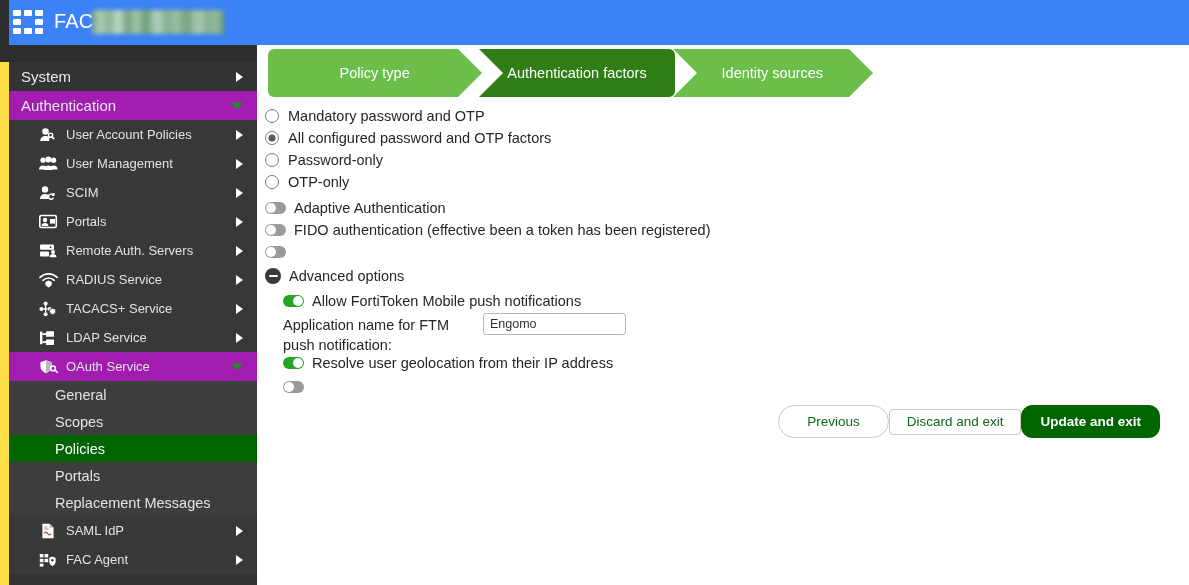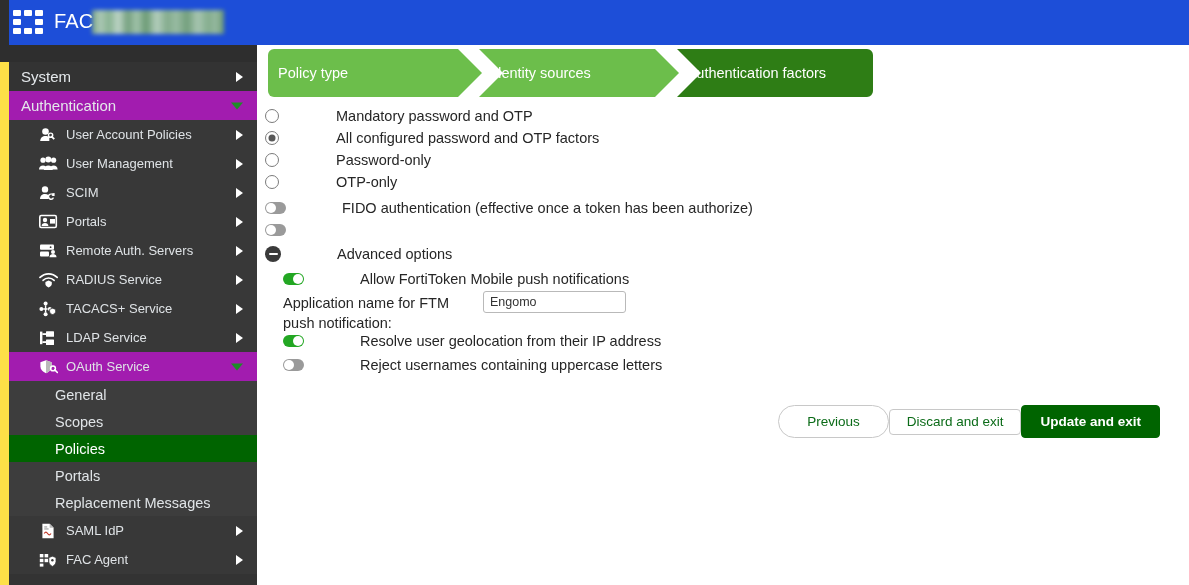--- a/index.html
+++ b/index.html
@@ -8,21 +8,21 @@
     width: 1189px; height: 585px;
     overflow: hidden;
     background: #ffffff;
     font-family: "Liberation Sans", sans-serif;
   }
   #app { position: relative; width: 1189px; height: 585px; background:#2e2e2e; }
 
   
   .topbar {
     position: absolute; left: 0; top: 0; width: 1189px; height: 45px;
-    background: #1d4ed8;
+    background: #3b82f6;
     display: flex; align-items: center;
   }
   .topbar-left {
     position:absolute; left:0; top:0; width:9px; height:45px; background:#2e2e2e;
   }
   .logo-grid {
     position: absolute; left: 13px; top: 10px;
     width: 30px; height: 24px;
     display: grid;
     grid-template-columns: repeat(3, 8px);
@@ -94,21 +94,21 @@
     width: 932px; height: 540px; background: #ffffff;
   }
 
   
   .wizard {
     position: absolute; left: 11px; top: 4px; height: 48px; width: 604px;
     display: flex;
   }
   .step {
     position: relative; height: 48px; display:flex; align-items:center;
-    color:#ffffff; font-size:14.5px;
+    justify-content:center; color:#ffffff; font-size:14.5px;
   }
   .step .shape { position:absolute; inset:0; }
   .step .lbl { position: relative; z-index:2; padding: 0 10px; }
   .step1 { width: 214px; }
   .step2 { width: 200px; margin-left: -2px; }
   .step3 { width: 196px; margin-left: -2px; }
 
   
   .btn-row {
     position: absolute; right: 29px; top: 360px;
@@ -122,28 +122,28 @@
   .btn-prev {
     height: 33px; padding: 0 28px; border: 1px solid #c8c8c8;
     border-radius: 17px; background: #ffffff; color: #0b6b18;
   }
   .btn-discard {
     height: 26px; padding: 0 17px; border: 1px solid #c8c8c8;
     border-radius: 4px; background: #ffffff; color: #0b6b18;
   }
   .btn-update {
     height: 33px; padding: 0 18px; border: 1px solid #006400;
-    border-radius: 4px; background: #006400; color: #ffffff; font-weight: bold;
+    border-radius: 11px; background: #006400; color: #ffffff; font-weight: bold;
   }
 
   
   .form { position: absolute; left: 0; top: 60px; width: 932px; }
   .opt-row {
     display: flex; align-items: center; height: 22px;
-    margin-left: 8px; font-size: 14.5px; color: #262626; gap: 48px;
+    margin-left: 8px; font-size: 14.5px; color: #262626;
   }
   .radio {
     width: 14px; height: 14px; border-radius: 50%;
     border: 1.4px solid #7b7b7b; background: #ffffff;
     margin-right: 9px; flex: 0 0 14px; position: relative;
   }
   .radio.checked::after {
     content:""; position:absolute; left:50%; top:50%;
     width: 7px; height: 7px; border-radius:50%; background:#585858;
     transform: translate(-50%,-50%);
@@ -388,36 +388,36 @@
 
     <div class="wizard">
       <div class="step step1">
         <div class="shape">
           <svg width="214" height="48" viewBox="0 0 214 48" preserveAspectRatio="none">
             <path d="M6 0 H190 L214 24 L190 48 H6 A6 6 0 0 1 0 42 V6 A6 6 0 0 1 6 0 Z" fill="#6cbe4b"></path>
           </svg>
         </div>
         <span class="lbl">Policy type</span>
       </div>
+      <div class="step step3">
+        <div class="shape">
+          <svg width="196" height="48" viewBox="0 0 196 48" preserveAspectRatio="none">
+            <path d="M0 0 H190 A6 6 0 0 1 196 6 V42 A6 6 0 0 1 190 48 H0 L24 24 Z" fill="#2e7d15"></path>
+          </svg>
+        </div>
+        <span class="lbl">Authentication factors</span>
+      </div>
       <div class="step step2">
         <div class="shape">
           <svg width="200" height="48" viewBox="0 0 200 48" preserveAspectRatio="none">
             <path d="M0 0 H176 L200 24 L176 48 H0 L24 24 Z" fill="#6cbe4b"></path>
           </svg>
         </div>
         <span class="lbl">Identity sources</span>
       </div>
-      <div class="step step3">
-        <div class="shape">
-          <svg width="196" height="48" viewBox="0 0 196 48" preserveAspectRatio="none">
-            <path d="M0 0 H190 A6 6 0 0 1 196 6 V42 A6 6 0 0 1 190 48 H0 L24 24 Z" fill="#2e7d15"></path>
-          </svg>
-        </div>
-        <span class="lbl">Authentication factors</span>
-      </div>
     </div>
 
     <div class="form">
 
       <div>
         <div class="opt-row">
           <span class="radio"></span>
           <span>Mandatory password and OTP</span>
         </div>
         <div class="opt-row">
@@ -432,21 +432,25 @@
           <span class="radio"></span>
           <span>OTP-only</span>
         </div>
       </div>
 
       <div class="spacer-4"></div>
 
       <div>
         <div class="opt-row">
           <span class="toggle"></span>
-          <span>FIDO authentication (effective once a token has been authorize)</span>
+          <span>Adaptive Authentication</span>
+        </div>
+        <div class="opt-row">
+          <span class="toggle"></span>
+          <span>FIDO authentication (effective been a token has been registered)</span>
         </div>
         <div class="opt-row">
           <span class="toggle"></span>
         </div>
       </div>
 
       <div class="opt-row" style="height:26px;">
         <span class="collapse-icon"></span>
         <span>Advanced options</span>
       </div>
@@ -462,21 +466,20 @@
           <input class="ftm-input" type="text" value="Engomo" style="">
         </div>
 
         <div class="opt-row" style="height:24px;">
           <span class="toggle on"></span>
           <span>Resolve user geolocation from their IP address</span>
         </div>
 
         <div class="opt-row" style="height:24px;">
           <span class="toggle"></span>
-          <span>Reject usernames containing uppercase letters</span>
         </div>
       </div>
 
     </div>
 
     <div class="btn-row">
       <button class="btn btn-prev">Previous</button>
       <button class="btn btn-discard">Discard and exit</button>
       <button class="btn btn-update">Update and exit</button>
     </div>

